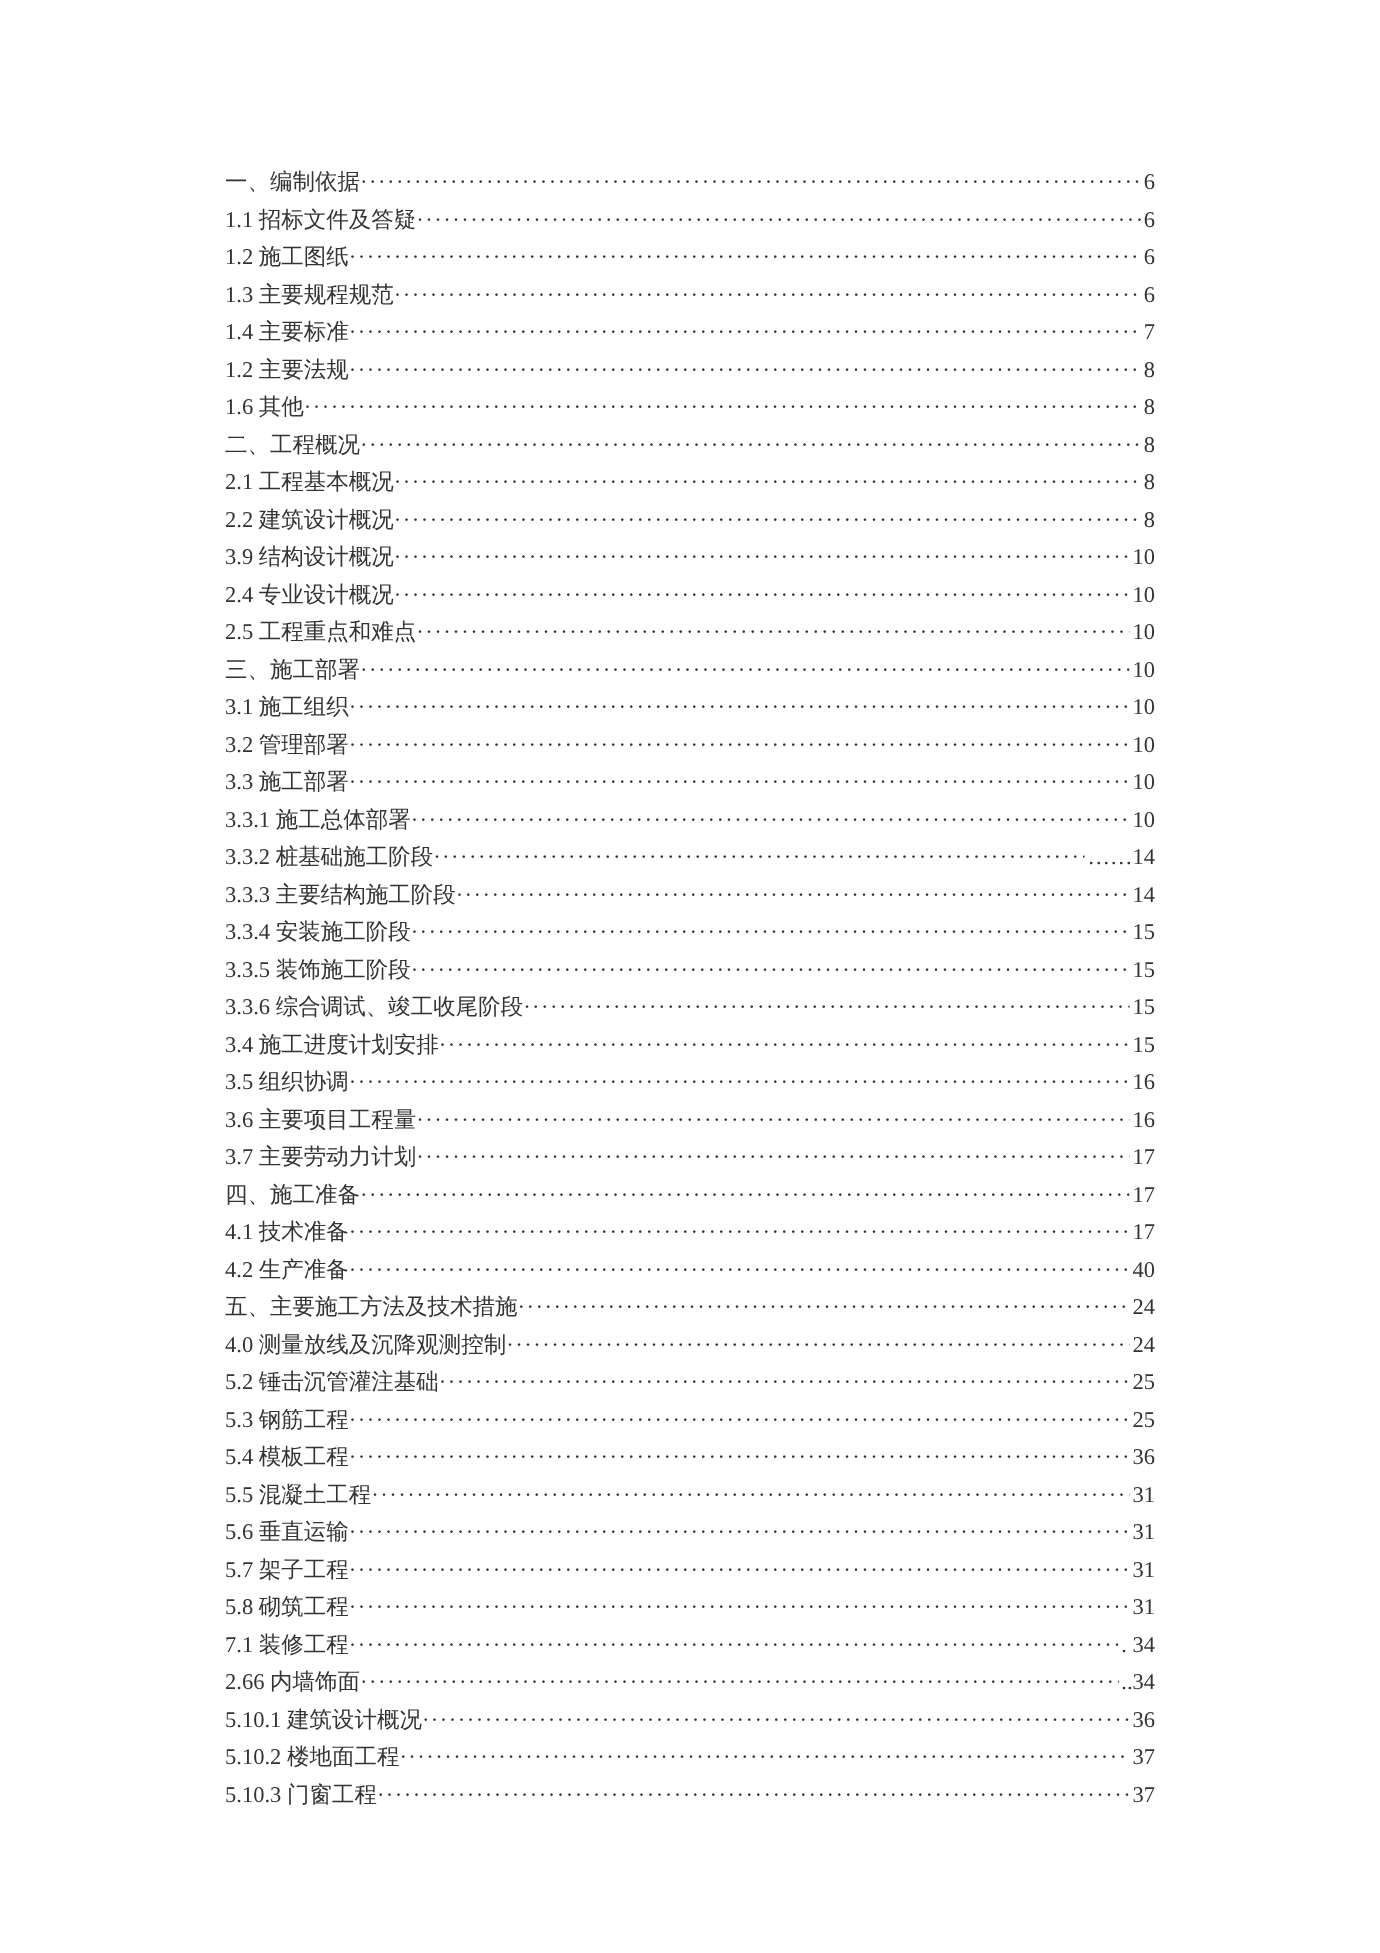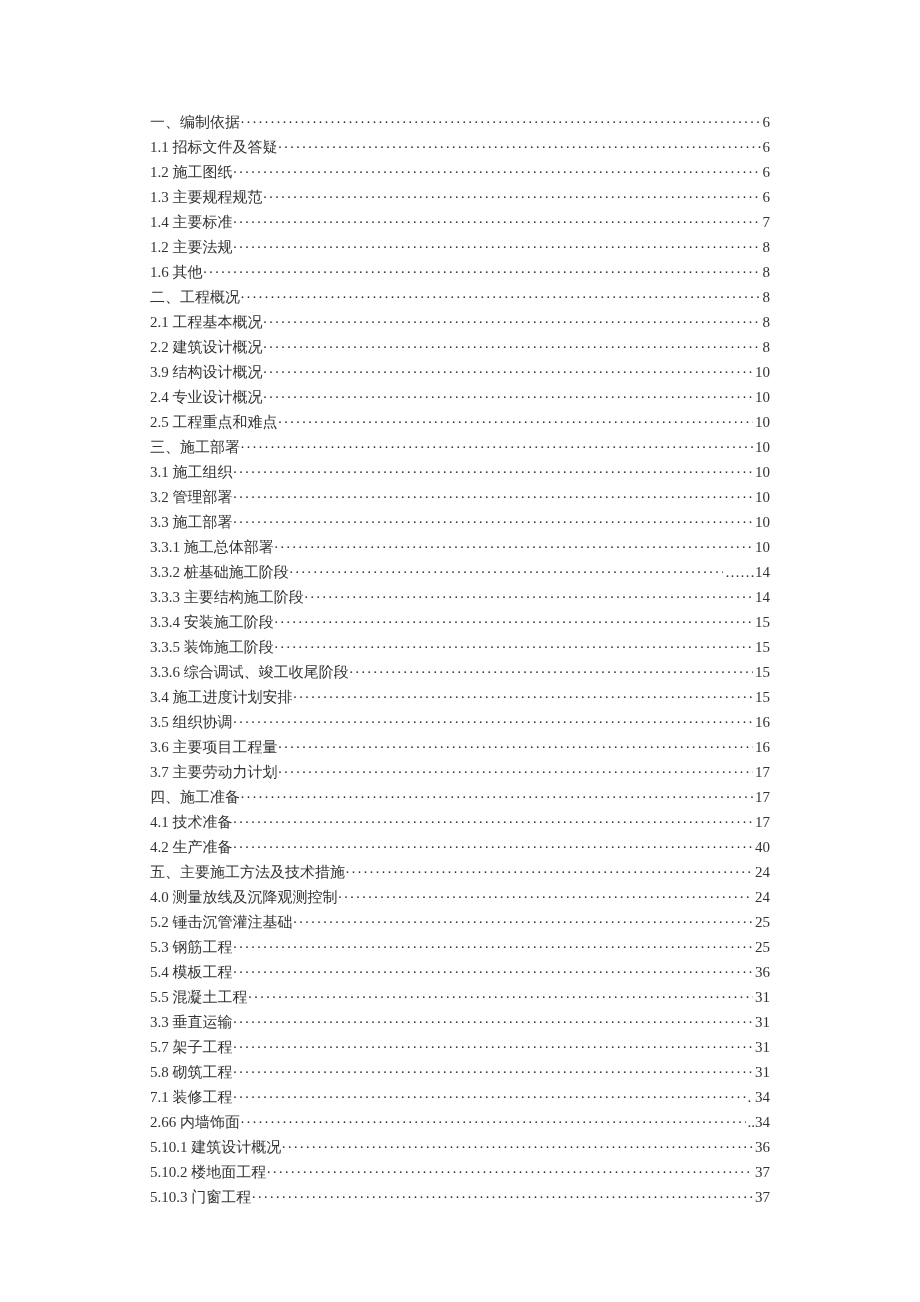--- a/index.html
+++ b/index.html
@@ -214,21 +214,21 @@
       <span class="toc-title">5.4 模板工程</span>
       <span class="toc-dots">········································································································································································································</span>
       <span class="toc-page">36</span>
     </div>
     <div class="toc-line">
       <span class="toc-title">5.5 混凝土工程</span>
       <span class="toc-dots">········································································································································································································</span>
       <span class="toc-page">31</span>
     </div>
     <div class="toc-line">
-      <span class="toc-title">3.3 垂直运输</span>
+      <span class="toc-title">5.6 垂直运输</span>
       <span class="toc-dots">········································································································································································································</span>
       <span class="toc-page">31</span>
     </div>
     <div class="toc-line">
       <span class="toc-title">5.7 架子工程</span>
       <span class="toc-dots">········································································································································································································</span>
       <span class="toc-page">31</span>
     </div>
     <div class="toc-line">
       <span class="toc-title">5.8 砌筑工程</span>

